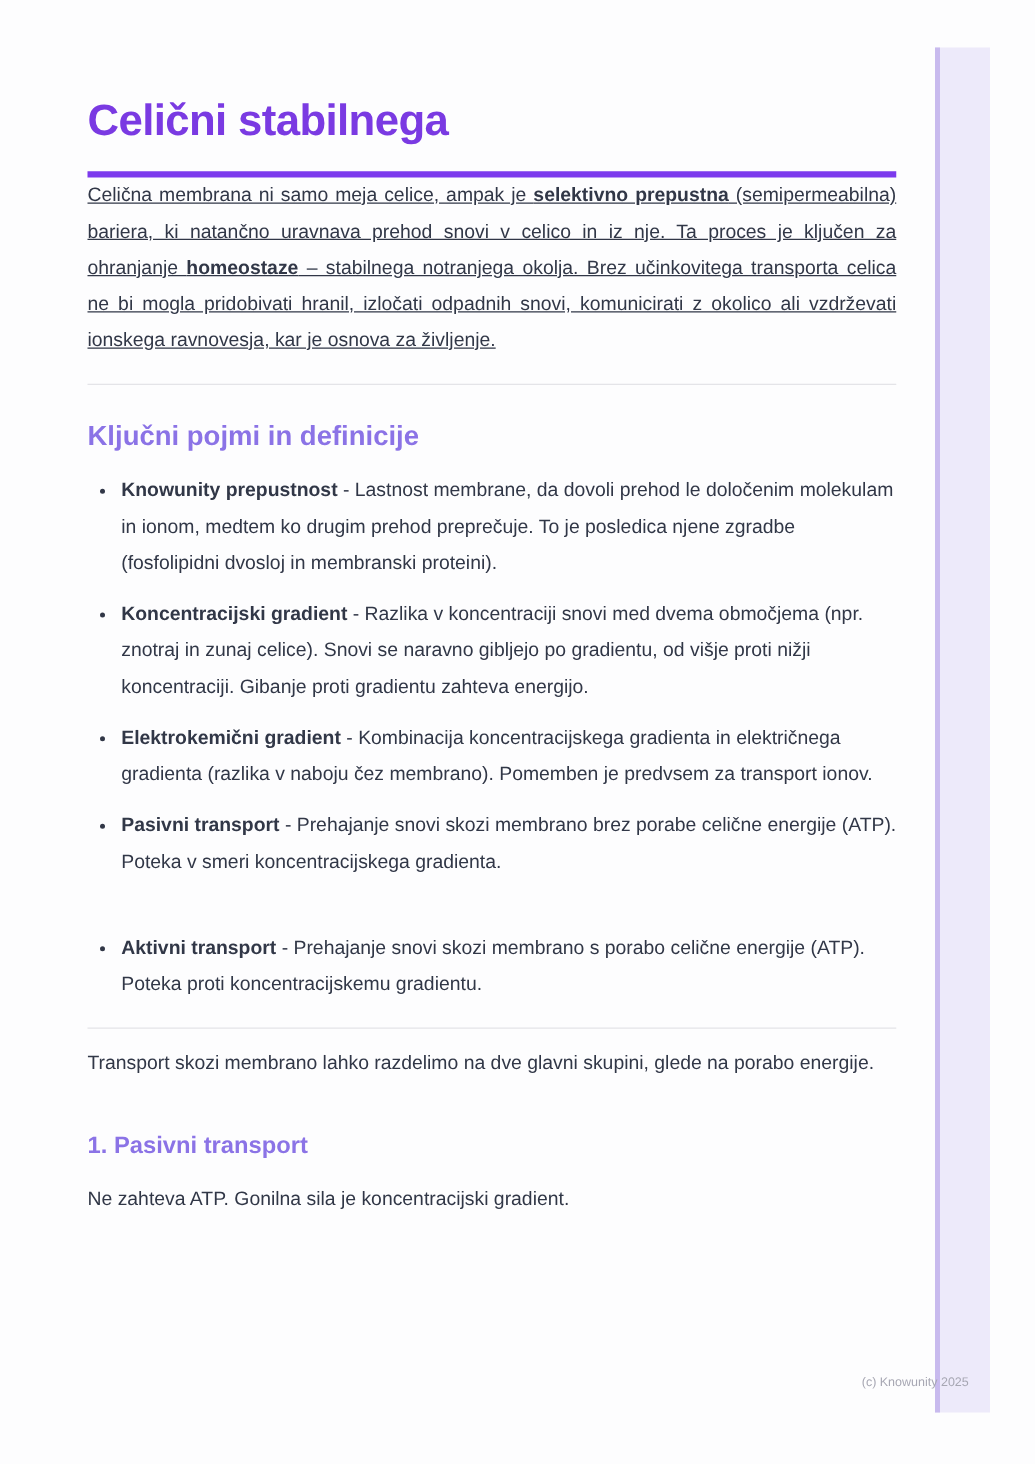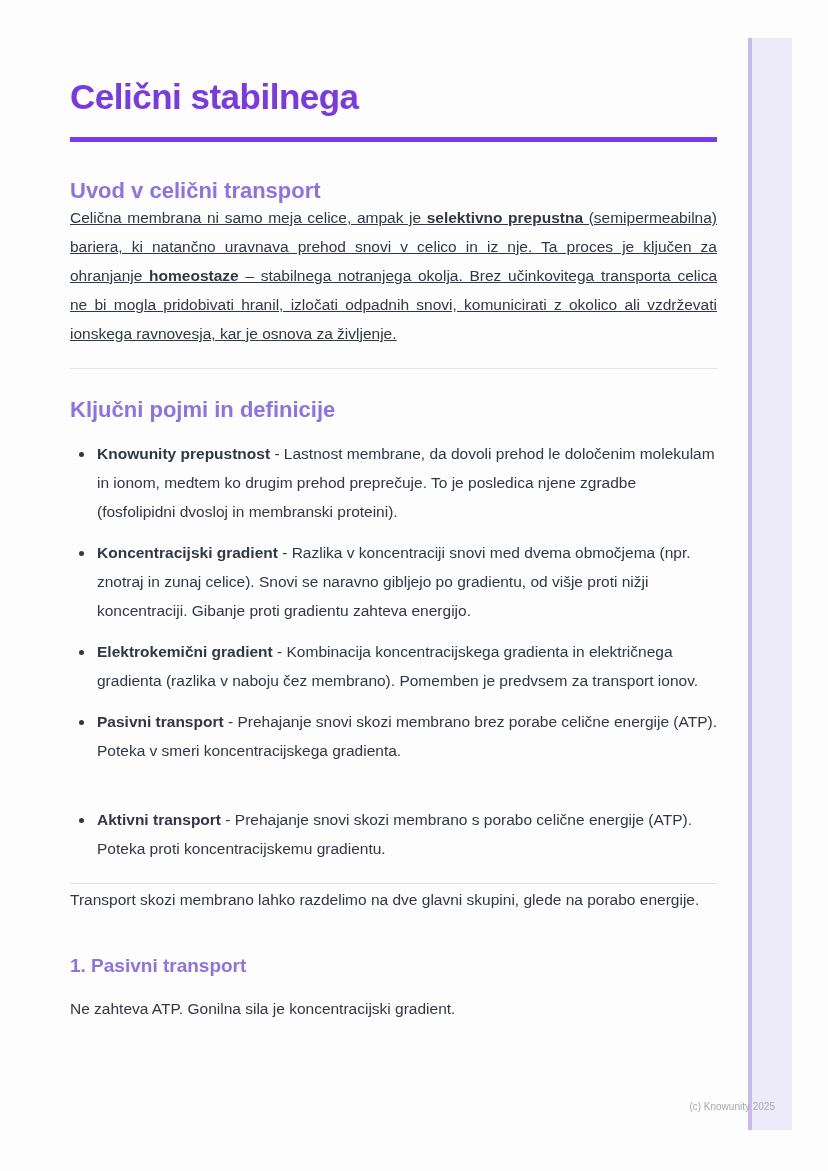--- a/index.html
+++ b/index.html
@@ -81,21 +81,21 @@
     list-style:disc;
   }
   ul.terms li{
     font-size:15.5px;
     line-height:29px;
     margin-bottom:12px;
     padding-left:2px;
   }
   ul.terms li:last-child{margin-bottom:0;margin-top:40px;}
   .section-mechanisms h2{margin-top:29px;}
-  .section-mechanisms p.just{margin-top:1px;}
+  .section-mechanisms p.just{margin-top:13px;}
   .section-mechanisms h3{margin-top:41px;}
   .section-mechanisms p.last{margin-top:17px;}
   .b{font-weight:700;}
   .i{}
   .footer{
     position:absolute;
     top:1101px;
     right:53px;
     font-size:10px;
     color:var(--footer-text);
@@ -107,21 +107,20 @@
 <body>
 
 <div class="page">
   <aside class="side-bar"></aside>
 
   <main class="content">
     <h1>Celični stabilnega</h1>
     <div class="title-rule"></div>
 
     <section class="section-intro">
-      <h2>Uvod v celični transport</h2>
       <p class="just"><span>Celična membrana ni samo meja celice, ampak je </span><span class="b">selektivno prepustna</span><span> (semipermeabilna) bariera, ki natančno uravnava prehod snovi v celico in iz nje. Ta proces je ključen za ohranjanje </span><span class="b">homeostaze</span><span> – stabilnega notranjega okolja. Brez učinkovitega transporta celica ne bi mogla pridobivati hranil, izločati odpadnih snovi, komunicirati z okolico ali vzdrževati ionskega ravnovesja, kar je osnova za življenje.</span></p>
     </section>
 
     <hr class="divider">
 
     <section class="section-key-terms">
       <h2>Ključni pojmi in definicije</h2>
       <ul class="terms">
           <li><span class="b">Knowunity prepustnost</span><span> - Lastnost membrane, da dovoli prehod le določenim molekulam in ionom, medtem ko drugim prehod preprečuje. To je posledica njene zgradbe (fosfolipidni dvosloj in membranski proteini).</span></li>
           <li><span class="b">Koncentracijski gradient</span><span> - Razlika v koncentraciji snovi med dvema območjema (npr. znotraj in zunaj celice). Snovi se naravno gibljejo </span><span class="i">po</span><span> gradientu, od višje proti nižji koncentraciji. Gibanje </span><span class="i">proti</span><span> gradientu zahteva energijo.</span></li>

